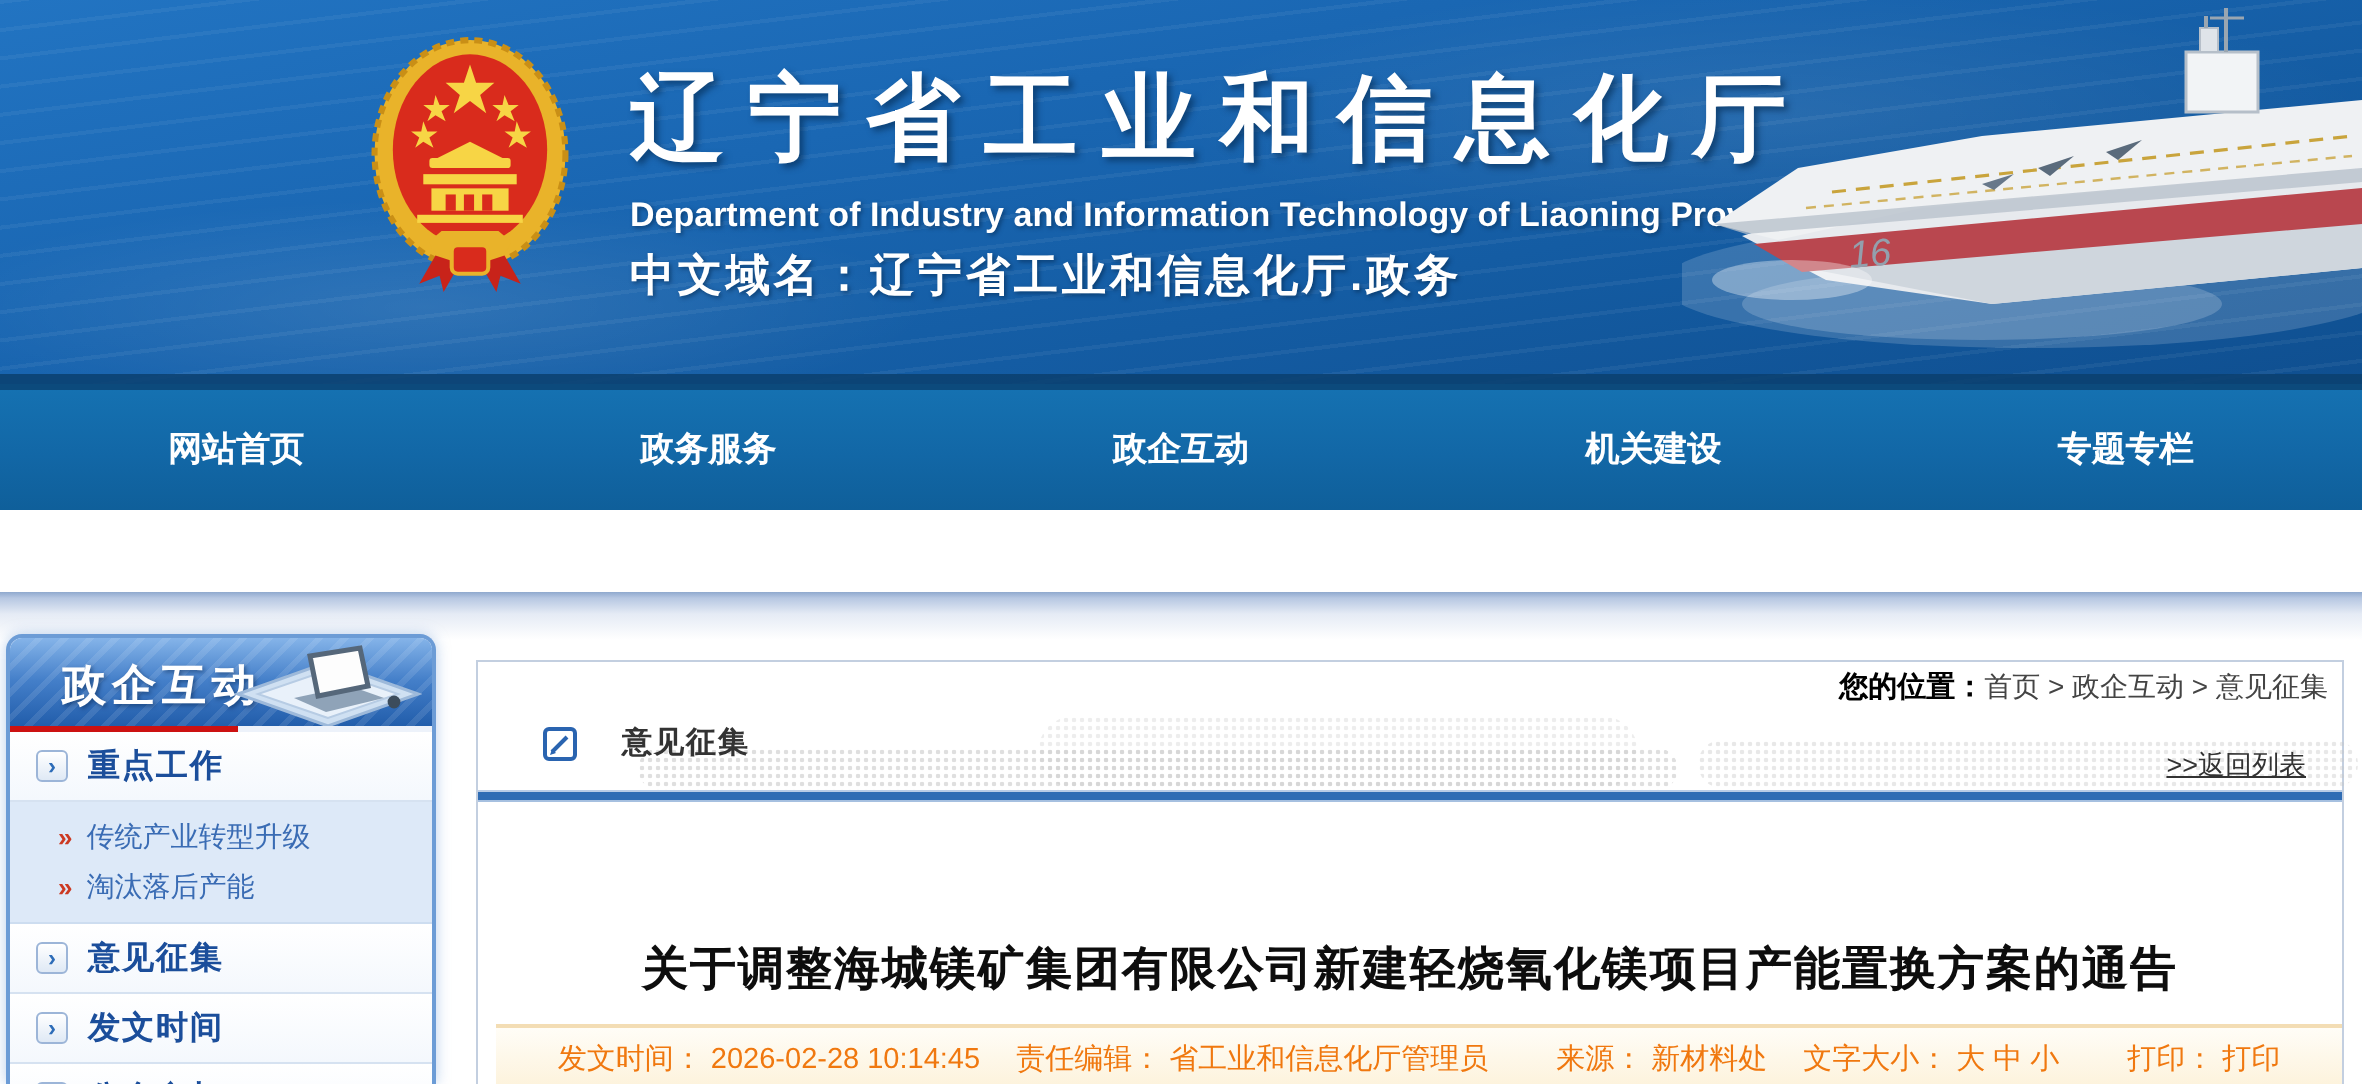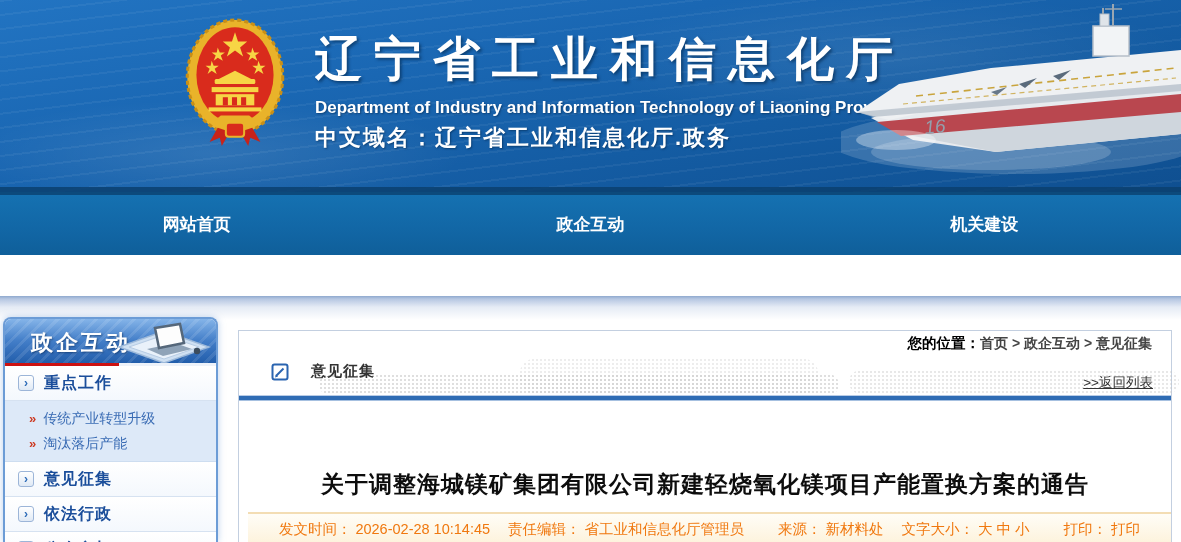--- a/index.html
+++ b/index.html
@@ -59,21 +59,21 @@
     color:#2d6cb8; font-size:12px; font-weight:bold; text-align:center; line-height:14px; }
   .sb-item-label { color:#1b4e9b; font-size:16px; font-weight:bold; letter-spacing:1px; }
   .sb-subgroup { background:#dde9f8; border-bottom:1px solid #cdddf0; padding:5px 0; }
   .sb-sub { display:flex; align-items:center; height:25px; padding-left:24px; cursor:pointer; }
   .sub-arrow { color:#cc3a22; font-size:13px; font-weight:bold; margin-right:7px; }
   .sb-sub-label { color:#3a6cb4; font-size:14px; }
 
   
   .panel { position:absolute; left:238px; top:330px; width:934px; height:212px;
     border:1px solid #c3cfe0; border-bottom:none; background:#fff; }
-  .breadcrumb { position:absolute; top:3px; right:19px; font-size:14px; color:#444;font-weight:bold; }
+  .breadcrumb { position:absolute; top:3px; right:7px; font-size:14px; color:#444; }
   .breadcrumb b { color:#000; font-size:14.5px; }
   .panel-head { position:absolute; left:0; top:23px; width:100%; height:42px; }
   .dots { position:absolute; background-image:radial-gradient(#c6c6c6 1px, transparent 1.3px);
     background-size:4px 4px; }
   .d1 { left:80px; top:20px; width:520px; height:21px; opacity:.55; border-radius:12px; }
   .d2 { left:280px; top:4px; width:300px; height:36px; opacity:.30; border-radius:18px; }
   .d3 { left:610px; top:16px; width:330px; height:24px; opacity:.40; border-radius:14px; }
   .tab { position:absolute; left:32px; top:8px; display:flex; align-items:center; cursor:pointer; }
   .tab-icon { width:18px; height:18px; margin-right:22px; }
   .tab-label { font-size:15px; font-weight:bold; color:#333; letter-spacing:1px; }
@@ -151,22 +151,24 @@
       <polygon points="212,76 230,70 218,80" fill="#5a6b7c"></polygon>
       <polygon points="150,92 166,87 156,95" fill="#67788a"></polygon>
 
       <text x="84" y="134" font-size="19" font-style="italic" fill="#93a0ad" font-family="Liberation Sans, sans-serif" transform="rotate(-5 84 134)">16</text>
       <ellipse cx="55" cy="140" rx="40" ry="10" fill="#ffffff" opacity="0.35"></ellipse>
     </svg>
   </div>
 
   <div class="nav">
     <div class="nav-item">网站首页</div>
+    <div class="nav-item">政务服务</div>
     <div class="nav-item">政企互动</div>
     <div class="nav-item">机关建设</div>
+    <div class="nav-item">专题专栏</div>
   </div>
 
   <div class="strip"></div>
 
   <div class="sidebar">
     <div class="sb-head">
       <span class="sb-head-title">政企互动</span>
       <svg class="sb-laptop" viewBox="0 0 94 42">
         <polygon points="47,41 2,25 47,9 92,25" fill="#cfe0f2" stroke="#9db9da" stroke-width="1.5"></polygon>
         <polygon points="47,37 12,25 47,13 82,25" fill="#e9f1fa" stroke="#b7cce4"></polygon>
@@ -193,21 +195,21 @@
         <span class="sb-sub-label">淘汰落后产能</span>
       </div>
     </div>
 
     <div class="sb-item">
       <span class="arrow-box">›</span>
       <span class="sb-item-label">意见征集</span>
     </div>
     <div class="sb-item">
       <span class="arrow-box">›</span>
-      <span class="sb-item-label">依法行政</span>
+      <span class="sb-item-label">发文时间</span>
     </div>
     <div class="sb-item">
       <span class="arrow-box">›</span>
       <span class="sb-item-label">公众参与</span>
     </div>
   </div>
 
   <div class="panel">
 
     <div class="breadcrumb">

